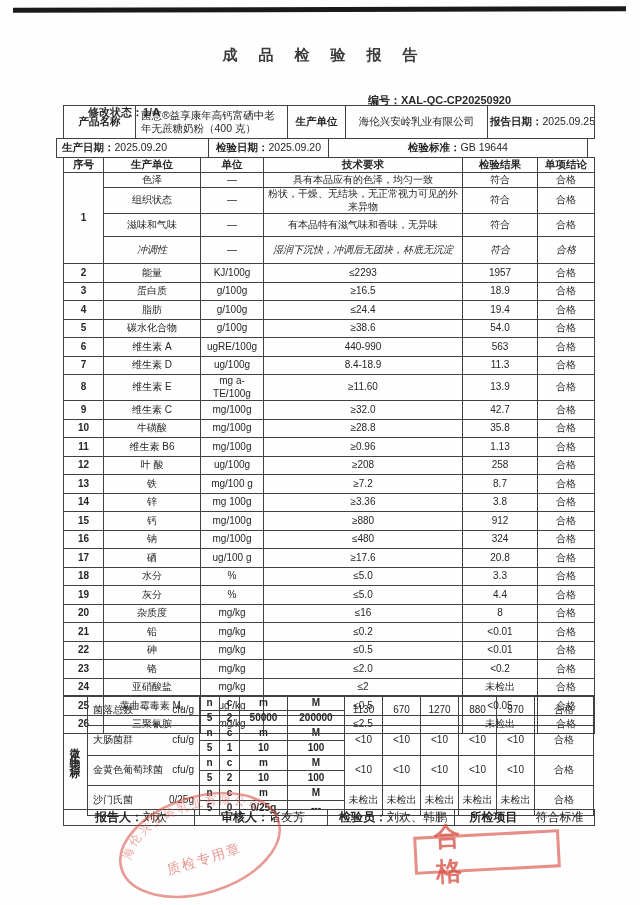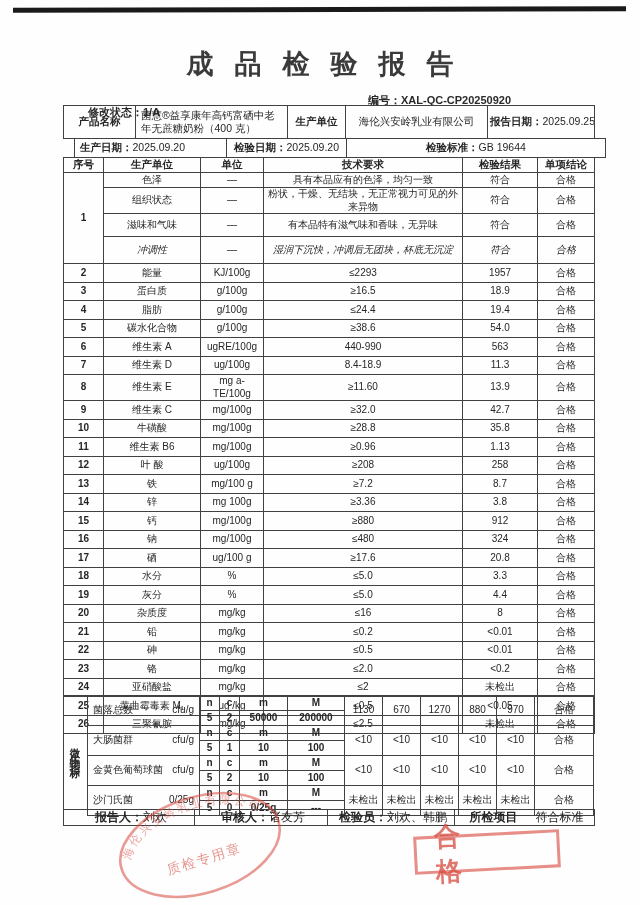--- a/index.html
+++ b/index.html
@@ -1,32 +1,32 @@
 <!DOCTYPE html>
 <html><head>
 <meta charset="utf-8">
 <style>
   html,body{margin:0;padding:0;background:#ffffff;}
   .page{position:relative;width:640px;height:905px;background:#fefefe;overflow:hidden;
         font-family:"Liberation Sans","DejaVu Sans",sans-serif;color:#262626;}
   .scan-band{position:absolute;top:7px;left:13px;width:613px;height:5px;background:#1a1a1a;transform:rotate(-.12deg);}
-  .title{position:absolute;top:46px;left:0;width:640px;text-align:center;font-size:27px;font-weight:bold;
+  .title{position:absolute;top:46px;left:0;width:640px;text-align:center;font-size:15px;font-weight:bold;
          color:#3a3a3a;letter-spacing:21px;padding-left:21px;box-sizing:border-box;}
   .meta{position:absolute;font-size:11px;font-weight:bold;color:#2a2a2a;}
   .meta-left{top:105px;left:88px;}
   .meta-right{top:93px;left:368px;}
 
   table{border-collapse:collapse;table-layout:fixed;border-radius:13px;}
   td{border:1px solid #414141;font-size:10px;text-align:center;vertical-align:middle;
      padding:0 2px;overflow:hidden;line-height:1.25;}
   .abs{position:absolute;}
 
   
   .info-a{left:63px;top:105px;width:531px;height:34px;}
-  .info-b{left:74px;top:138px;width:531px;height:20px;}
+  .info-b{left:56px;top:138px;width:531px;height:20px;}
   .info-a td,.info-b td{font-size:10.5px;}
   .lbl{font-weight:bold;}
   .cell-left{text-align:left;padding-left:5px;}
 
   
   .main-wrap{left:63px;top:157px;width:531px;height:539px;}
   .main-wrap table{width:531px;height:539px;}
   .main-wrap td.hdr{font-weight:bold;font-size:10.5px;height:14px;}
   .sr1 td{height:14px;} .sr2 td{height:24px;} .sr3 td{height:22px;} .sr4 td{height:26px;font-style:italic;}
   .r-std td{height:17.5px;}

